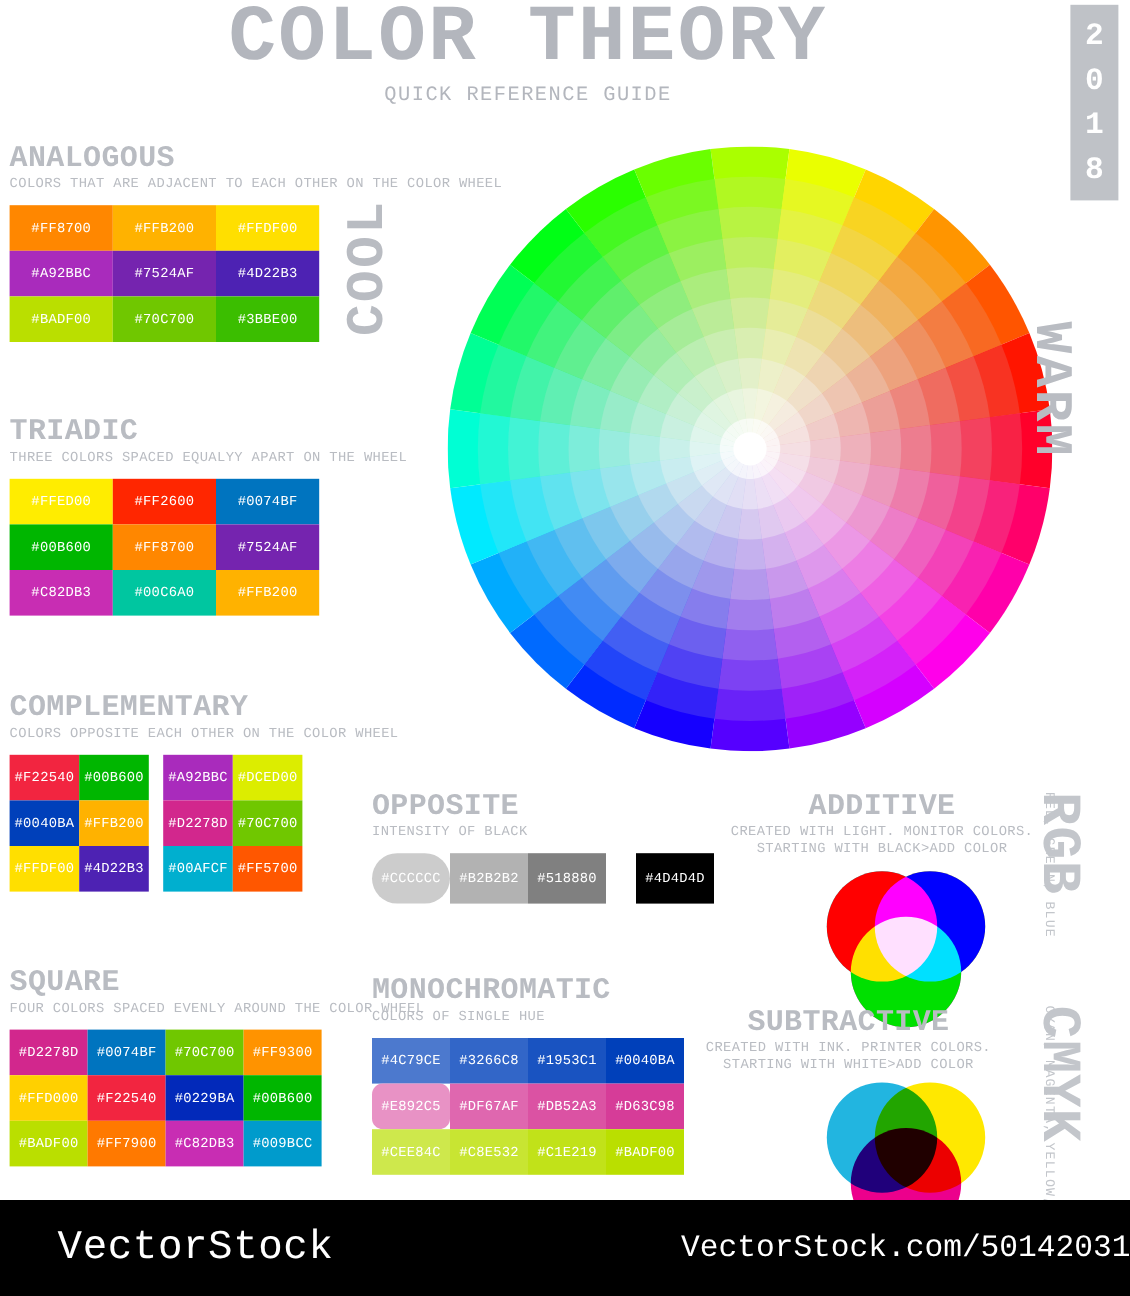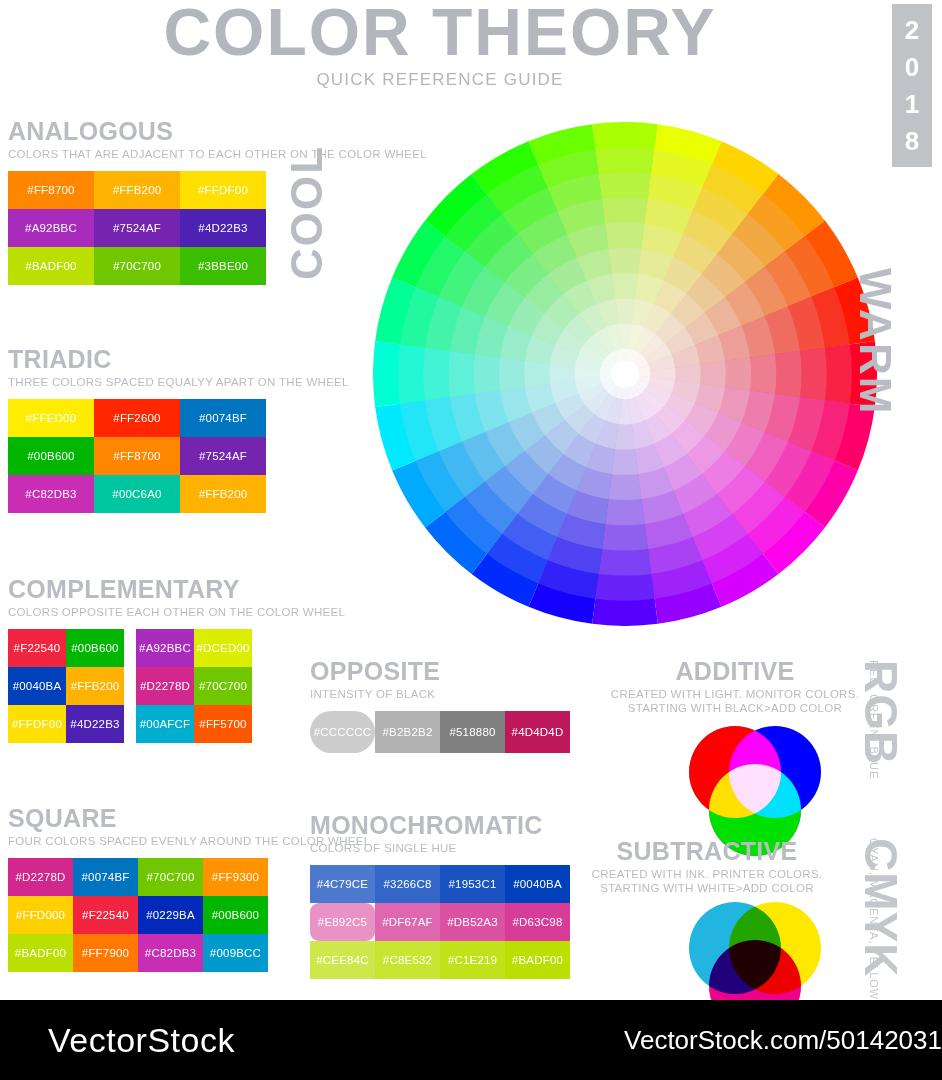--- a/index.html
+++ b/index.html
@@ -2,21 +2,21 @@
 <html><head>
 <meta charset="utf-8">
 <title>Color Theory Quick Reference Guide</title>
 <style>
   html,body{margin:0;padding:0;}
   body{
     width:942px;height:1080px;background:#ffffff;
     font-family:"Liberation Sans","DejaVu Sans",sans-serif;
     overflow:hidden;position:relative;
   }
-  .page{position:relative;width:942px;height:1080px;background:#fff;}
+  .page{position:relative;width:942px;height:1080px;background:#fff;font-family:Liberation Mono, monospace;}
 
   
   .header{position:absolute;left:0;top:0;width:880px;text-align:center;}
   .main-title{
     font-size:66px;font-weight:bold;color:#b3b6bd;letter-spacing:2px;
     line-height:72px;margin-top:-4px;
   }
   .sub-title{
     font-size:17px;color:#b3b6bd;letter-spacing:1.2px;margin-top:2px;
   }
@@ -467,21 +467,21 @@
   </div>
 
   <div class="section" style="left:310px;top:658px;">
     <div class="sec-title">OPPOSITE</div>
     <div class="sec-sub">INTENSITY OF BLACK</div>
     <div class="swatches grid-gray">
         <div class="swatch-row">
           <div class="swatch" style="background: rgb(204, 204, 204); color: rgb(255, 255, 255); border-radius: 21px;">#CCCCCC</div>
           <div class="swatch" style="background: rgb(178, 178, 178); color: rgb(255, 255, 255);">#B2B2B2</div>
           <div class="swatch" style="background: rgb(128, 128, 128); color: rgb(255, 255, 255);">#518880</div>
-          <div class="swatch" style="background: #be185d; color: rgb(255, 255, 255);">#4D4D4D</div>
+          <div class="swatch" style="background: #000000; color: rgb(255, 255, 255); margin-left: 25px;">#4D4D4D</div>
         </div>
       </div>
   </div>
 
   <div class="section" style="left:310px;top:812px;">
     <div class="sec-title">MONOCHROMATIC</div>
     <div class="sec-sub">COLORS OF SINGLE HUE</div>
     <div class="swatches grid-mono">
         <div class="swatch-row">
           <div class="swatch" style="background: rgb(76, 121, 206); color: rgb(255, 255, 255);">#4C79CE</div>

